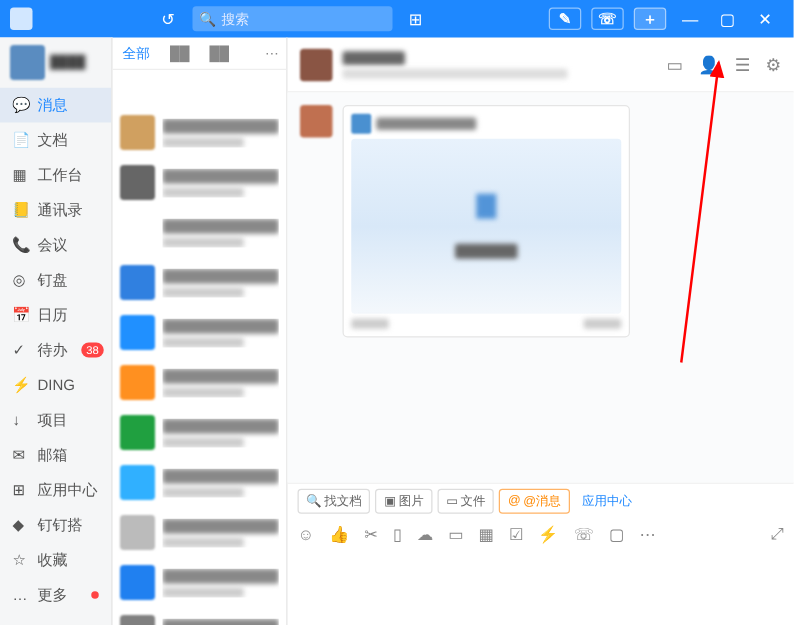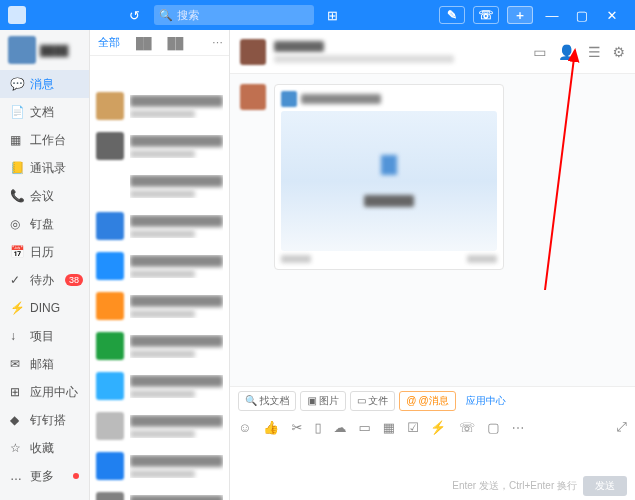--- a/index.html
+++ b/index.html
@@ -331,24 +331,20 @@
       <span>☑</span>
       <span>⚡</span>
       <span>☏</span>
       <span>▢</span>
       <span>⋯</span>
       <span class="texpand">⤢</span>
     </div>
 
     <div class="inputarea">
       <textarea style=""></textarea>
-      <div class="sendrow">
-        <span class="hint">Enter 发送，Ctrl+Enter 换行</span>
-        <span class="sendbtn">发送</span>
-      </div>
     </div>
   </div>
 </div>
 
 <svg class="arrow-annot" width="140" height="260">
   <defs>
       <marker id="ah" markerWidth="8" markerHeight="8" refX="6" refY="3" orient="auto">
         <path d="M0,0 L7,3 L0,6 Z" fill="#ff0000"></path>
       </marker>
     </defs>

